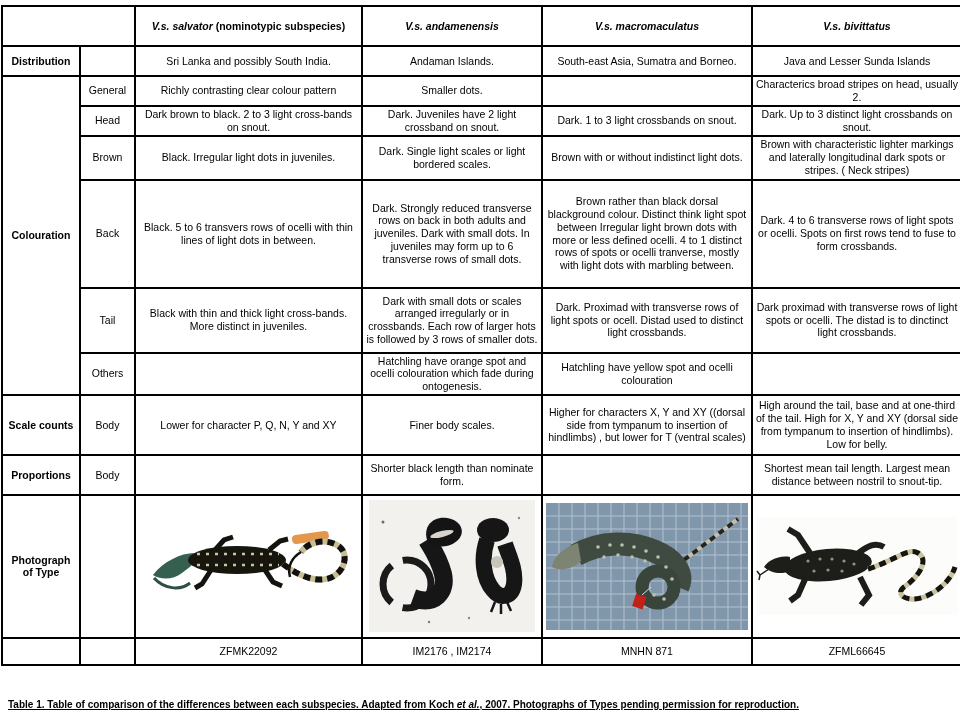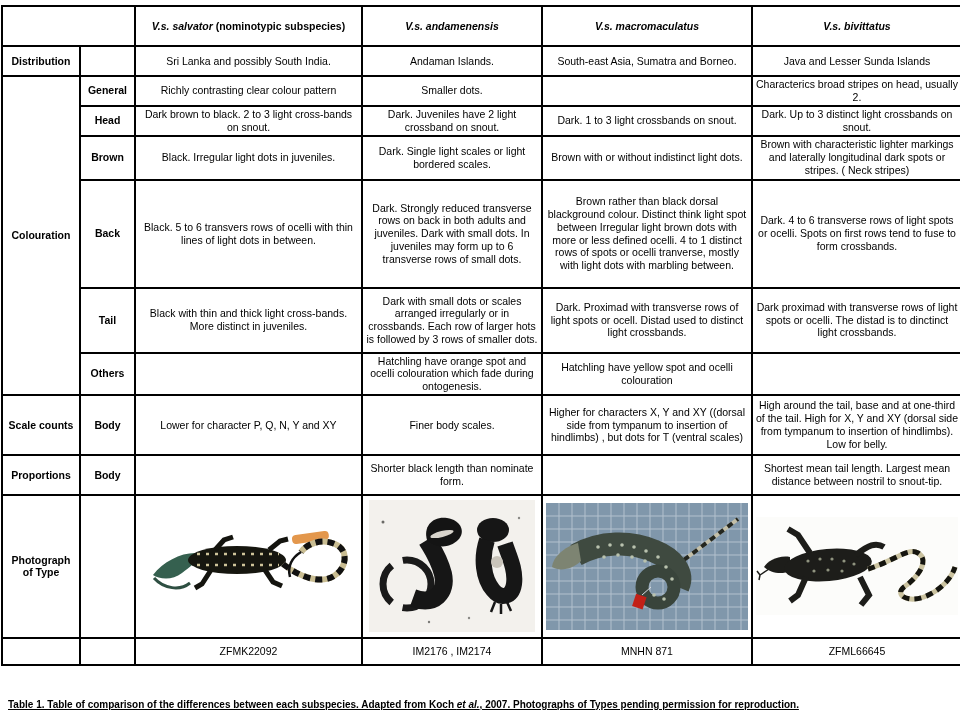--- a/index.html
+++ b/index.html
@@ -9,21 +9,21 @@
   table.cmp td, table.cmp th{
     border:2px solid #000;
     text-align:center;vertical-align:middle;
     padding:1px 3px;font-size:10.5px;line-height:1.22;overflow:hidden;
     word-wrap:break-word;
   }
   td.blank{border:none;background:#fff;}
   th.hdr{font-weight:bold;font-size:10.5px;margin-left:8px;}
   th.hdr .it{font-style:italic;}
   td.lbl{font-weight:bold;font-size:11.5px;margin-top:35px;}
-  td.sub{font-weight:bold;font-size:11px;}
+  td.sub{font-weight:normal;font-size:11px;}
   td.photocell{padding:0;vertical-align:middle;}
   td.photocell svg{display:block;margin:0 auto;}
   tr.r-header{height:40px;}
   tr.r-dist{height:30px;}
   tr.r-general{height:28px;}
   tr.r-head{height:30px;}
   tr.r-neck{height:44px;}
   tr.r-back{height:108px;}
   tr.r-tail{height:65px;}
   tr.r-others{height:42px;}
@@ -112,21 +112,21 @@
     <td class="cell">Hatchling have orange spot and ocelli colouration which fade during ontogenesis.</td>
     <td class="cell">Hatchling have yellow spot and ocelli colouration</td>
     <td class="cell"></td>
   </tr>
 
   <tr class="r-scale">
     <td class="lbl">Scale counts</td>
     <td class="sub">Body</td>
     <td class="cell">Lower for character P, Q, N, Y and XY</td>
     <td class="cell">Finer body scales.</td>
-    <td class="cell">Higher for characters X, Y and XY ((dorsal side from tympanum to insertion of hindlimbs) , but dots for T (ventral scales)</td>
+    <td class="cell">Higher for characters X, Y and XY ((dorsal side from tympanum to insertion of hindlimbs) , but lower for T (ventral scales)</td>
     <td class="cell">High around the tail, base and at one-third of the tail. High for X, Y and XY (dorsal side from tympanum to insertion of hindlimbs). Low for belly.</td>
   </tr>
 
   <tr class="r-prop">
     <td class="lbl">Proportions</td>
     <td class="sub">Body</td>
     <td class="cell"></td>
     <td class="cell">Shorter black length than nominate form.</td>
     <td class="cell"></td>
     <td class="cell">Shortest mean tail length. Largest mean distance between nostril to snout-tip.</td>

